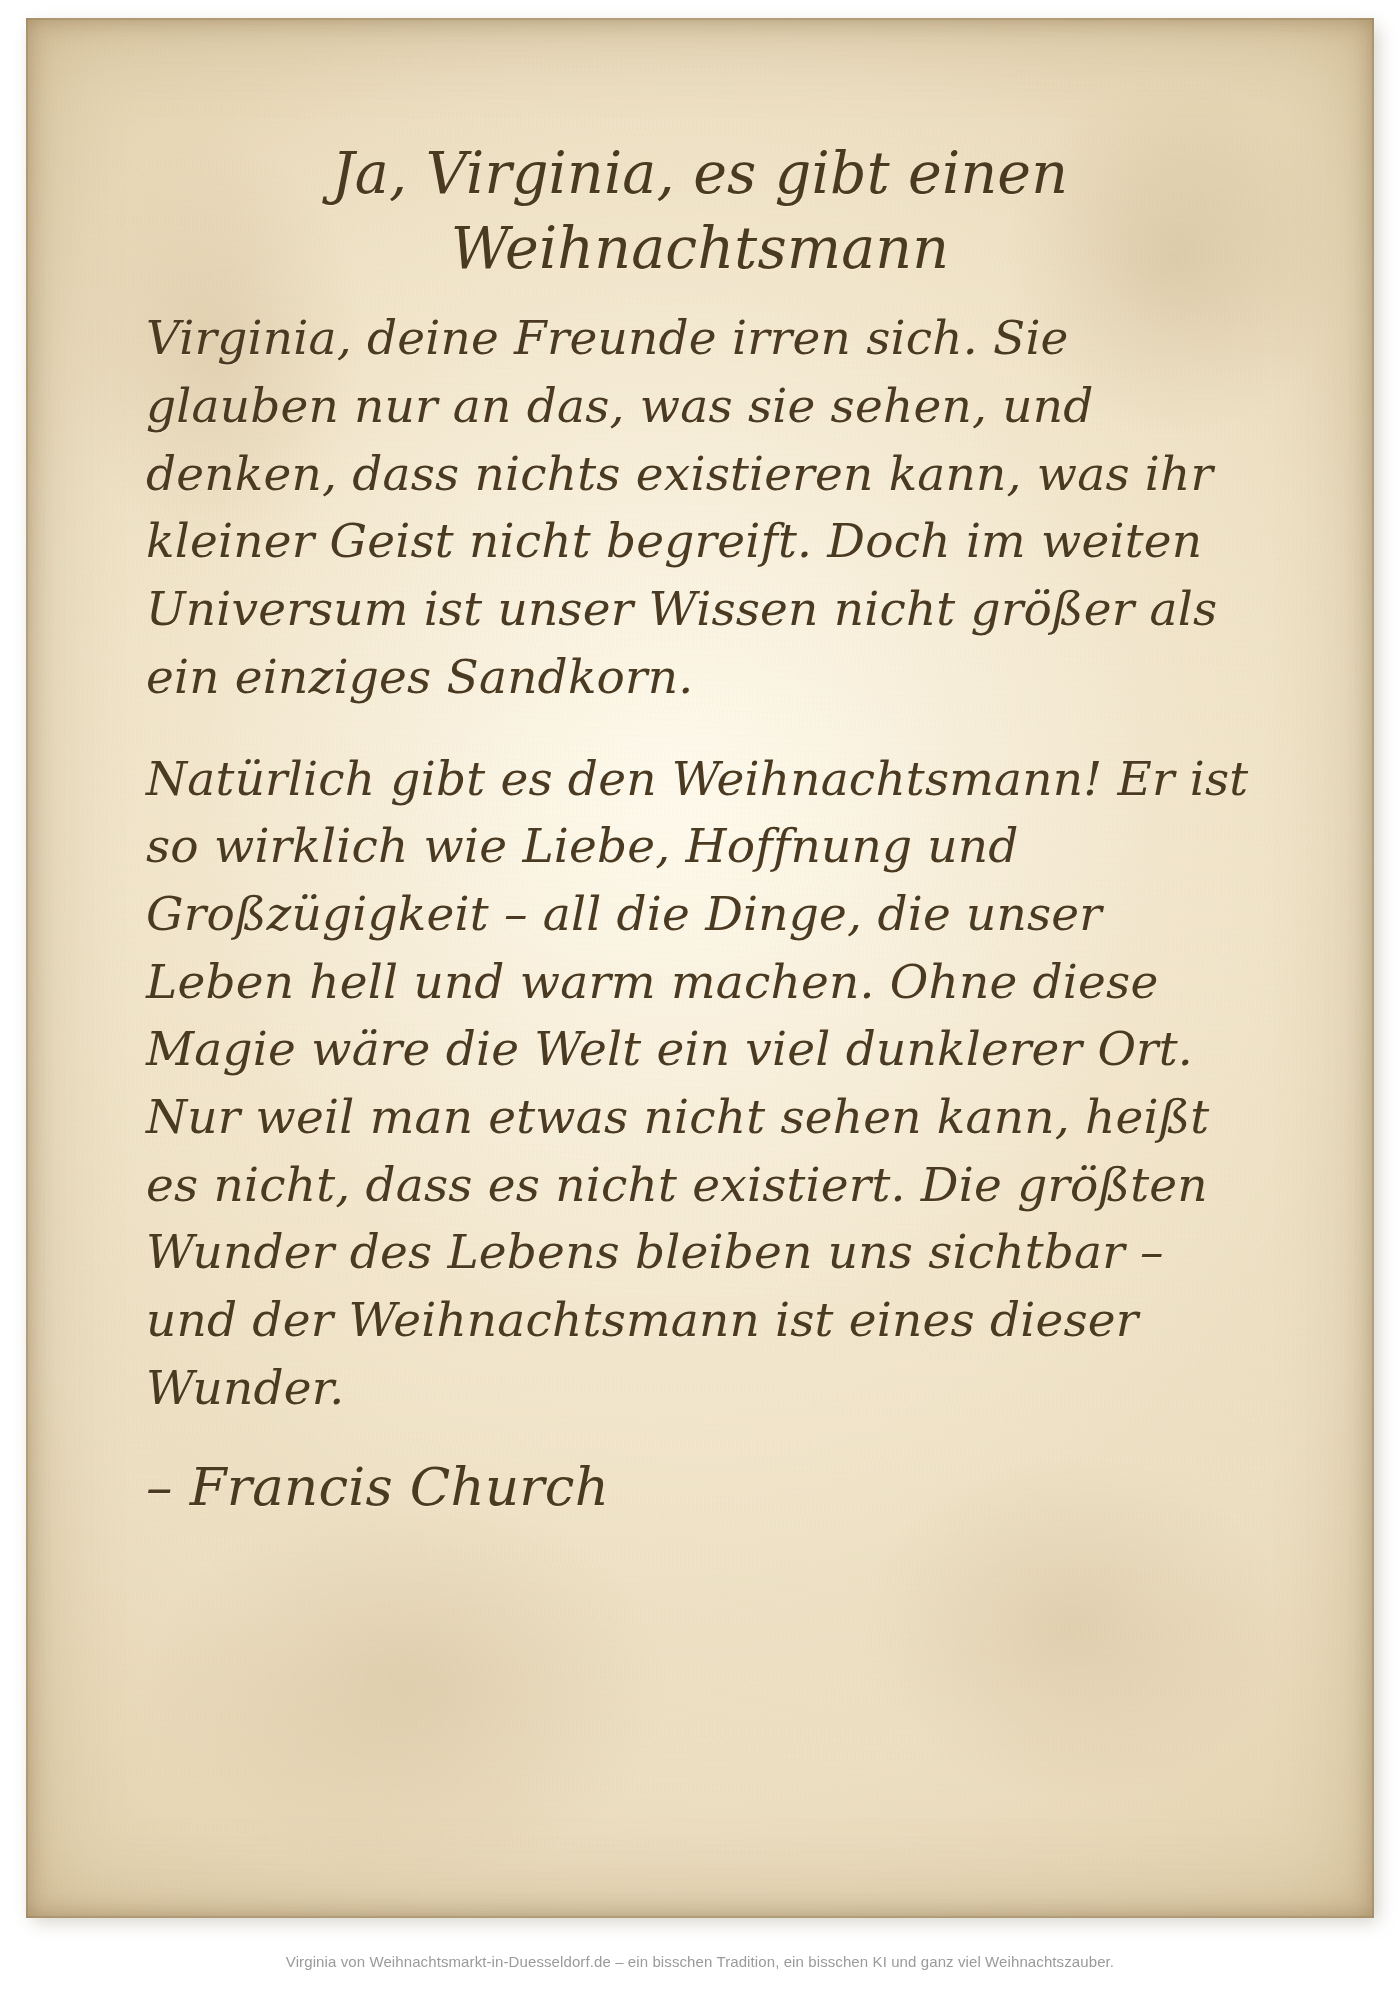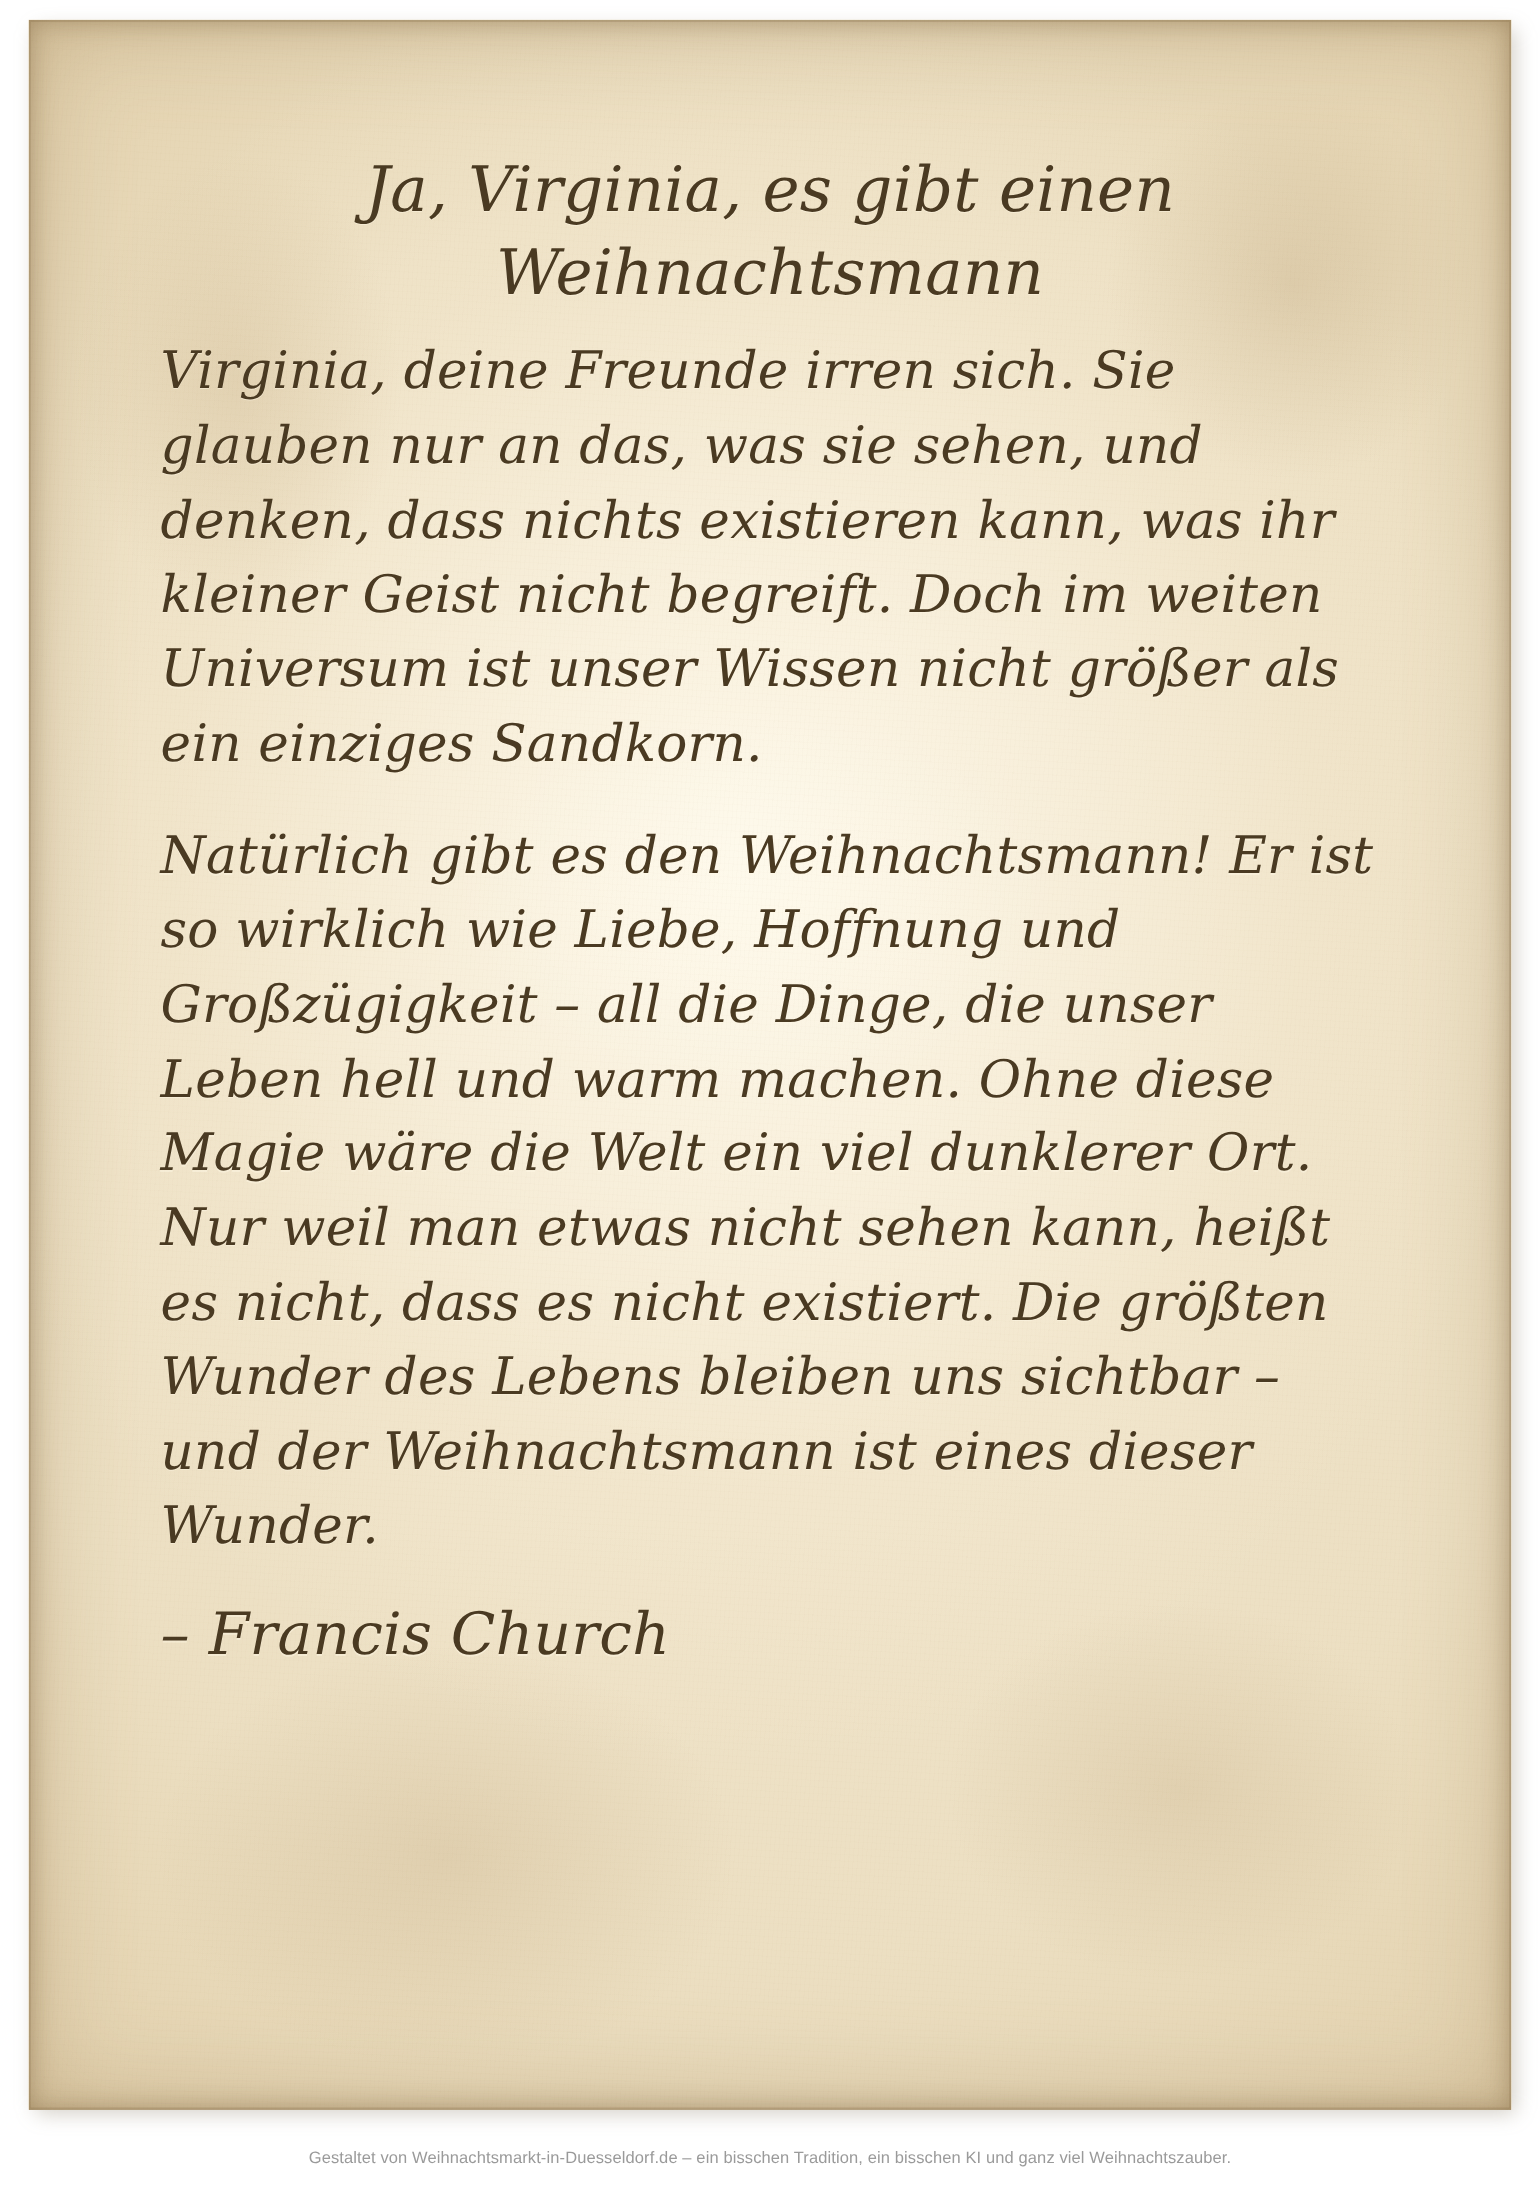--- a/index.html
+++ b/index.html
@@ -167,15 +167,15 @@
 
         <p id="p1" class="para script">Virginia, deine Freunde irren sich. Sie glauben nur an das, was sie sehen, und denken, dass nichts existieren kann, was ihr kleiner Geist nicht begreift. Doch im weiten Universum ist unser Wissen nicht größer als ein einziges Sandkorn.</p>
 
         <p id="p2" class="para script">Natürlich gibt es den Weihnachtsmann! Er ist so wirklich wie Liebe, Hoffnung und Großzügigkeit – all die Dinge, die unser Leben hell und warm machen. Ohne diese Magie wäre die Welt ein viel dunklerer Ort. Nur weil man etwas nicht sehen kann, heißt es nicht, dass es nicht existiert. Die größten Wunder des Lebens bleiben uns sichtbar – und der Weihnachtsmann ist eines dieser Wunder.</p>
 
         <div id="attribution" class="script">– Francis Church</div>
       </div>
     </div>
   </div>
 
-  <div id="footer">Gestaltet von Weihnachtsmarkt-in-Duesseldorf.de – ein bisschen Tradition, ein bisschen KI und ganz viel Weihnachtszauber.</div>
+  <div id="footer">Virginia von Weihnachtsmarkt-in-Duesseldorf.de – ein bisschen Tradition, ein bisschen KI und ganz viel Weihnachtszauber.</div>
 
 </div>
 
 </body></html>

